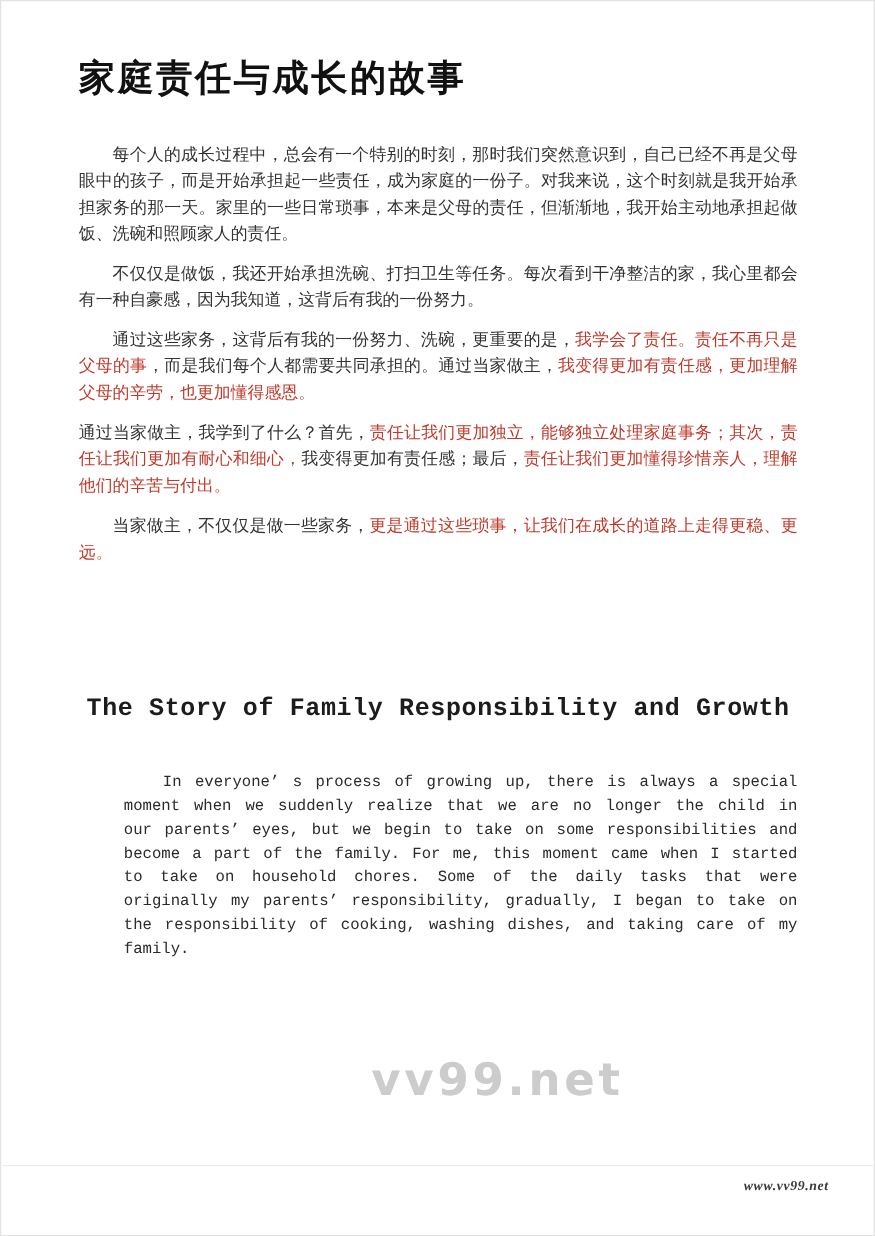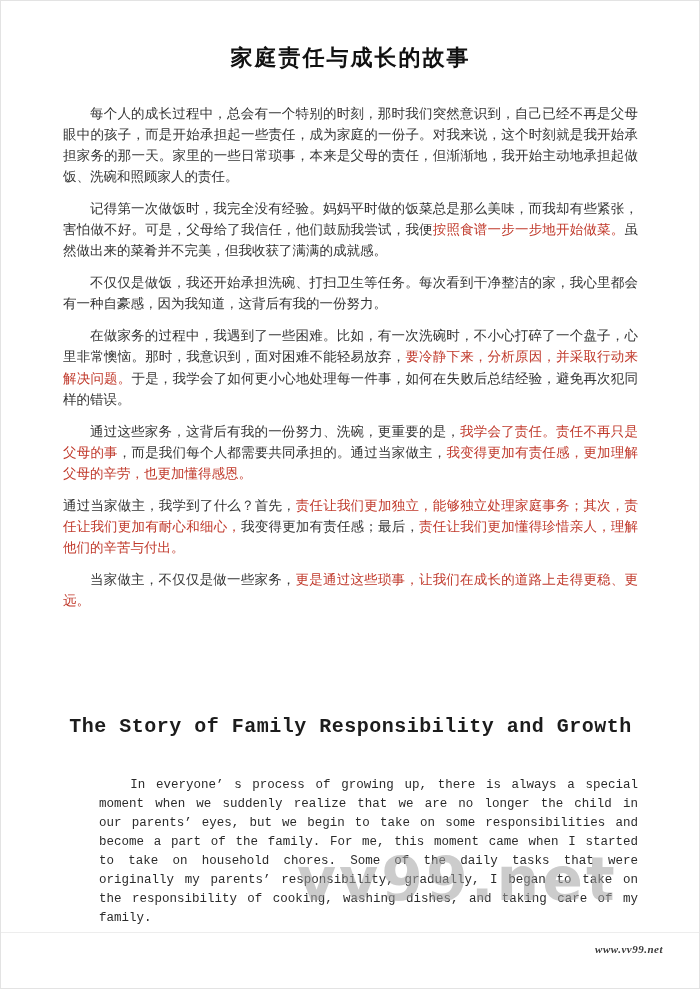--- a/index.html
+++ b/index.html
@@ -12,23 +12,23 @@
     background: #ffffff;
     border: 1px solid #e3e3e3;
     overflow: hidden;
     font-family: "Liberation Serif", "DejaVu Serif", serif;
     color: var(--body, #333333);
   }
   .content { padding: 42px 61px 0 62px; }
   .zh-title {
     font-family: "Liberation Sans", "DejaVu Sans", sans-serif;
     font-weight: bold;
-    font-size: 22px;
+    font-size: 29px;
     letter-spacing: 2px;
-    text-align: center;
+    text-align: left;
     color: #111111;
     margin-bottom: 30px;
   }
   .zh-para {
     font-size: 13.5px;
     line-height: 1.56;
     text-align: justify;
     margin-bottom: 11px;
     color: var(--body, #333333);
   }
@@ -52,21 +52,21 @@
     color: #2b2b2b;
     word-spacing: 2px;
   }
   .en-para.indent { text-indent: 2.5em; margin-left: 36px; }
   .watermark {
     position: absolute;
     top: 843px;
     left: 296px;
     font-family: "DejaVu Sans", sans-serif;
     font-weight: bold;
-    font-size: 60px;
+    font-size: 36px;
     letter-spacing: 3px;
     color: rgba(163, 163, 163, 0.55);
     pointer-events: none;
     white-space: nowrap;
   }
   .footer-divider {
     position: absolute;
     left: 0;
     right: 0;
     bottom: 55px;
@@ -85,23 +85,21 @@
   }
 </style>
 </head>
 <body>
 
 <div class="page">
   <div class="content">
     <h1 class="zh-title">家庭责任与成长的故事</h1>
     <div>
         <p class="zh-para indent"><span>每个人的成长过程中，总会有一个特别的时刻，那时我们突然意识到，自己已经不再是父母眼中的孩子，而是开始承担起一些责任，成为家庭的一份子。对我来说，这个时刻就是我开始承担家务的那一天。家里的一些日常琐事，本来是父母的责任，但渐渐地，我开始主动地承担起做饭、洗碗和照顾家人的责任。</span></p>
-        <p class="zh-para indent"><span>记得第一次做饭时，我完全没有经验。妈妈平时做的饭菜总是那么美味，而我却有些紧张，害怕做不好。可是，父母给了我信任，他们鼓励我尝试，我便</span><span class="red">按照食谱一步一步地开始做菜。</span><span>虽然做出来的菜肴并不完美，但我收获了满满的成就感。</span></p>
         <p class="zh-para indent"><span>不仅仅是做饭，我还开始承担洗碗、打扫卫生等任务。每次看到干净整洁的家，我心里都会有一种自豪感，因为我知道，这背后有我的一份努力。</span></p>
-        <p class="zh-para indent"><span>在做家务的过程中，我遇到了一些困难。比如，有一次洗碗时，不小心打碎了一个盘子，心里非常懊恼。那时，我意识到，面对困难不能轻易放弃，</span><span class="red">要冷静下来，分析原因，并采取行动来解决问题。</span><span>于是，我学会了如何更小心地处理每一件事，如何在失败后总结经验，避免再次犯同样的错误。</span></p>
         <p class="zh-para indent"><span>通过这些家务，这背后有我的一份努力、洗碗，更重要的是，</span><span class="red">我学会了责任。责任不再只是父母的事</span><span>，而是我们每个人都需要共同承担的。通过当家做主，</span><span class="red">我变得更加有责任感，更加理解父母的辛劳，也更加懂得感恩。</span></p>
         <p class="zh-para"><span>通过当家做主，我学到了什么？首先，</span><span class="red">责任让我们更加独立，能够独立处理家庭事务；其次，责任让我们更加有耐心和细心，</span><span>我变得更加有责任感；最后，</span><span class="red">责任让我们更加懂得珍惜亲人，理解他们的辛苦与付出。</span></p>
         <p class="zh-para indent"><span>当家做主，不仅仅是做一些家务，</span><span class="red">更是通过这些琐事，让我们在成长的道路上走得更稳、更远。</span></p>
       </div>
     <h2 class="en-title">The Story of Family Responsibility and Growth</h2>
     <div>
         <p class="en-para indent"><span>In everyone’ s process of growing up, there is always a special moment when we suddenly realize that we are no longer the child in our parents’ eyes, but we begin to take on some responsibilities and become a part of the family. For me, this moment came when I started to take on household chores. Some of the daily tasks that were originally my parents’ responsibility, gradually, I began to take on the responsibility of cooking, washing dishes, and taking care of my family.</span></p>
       </div>
   </div>
 

